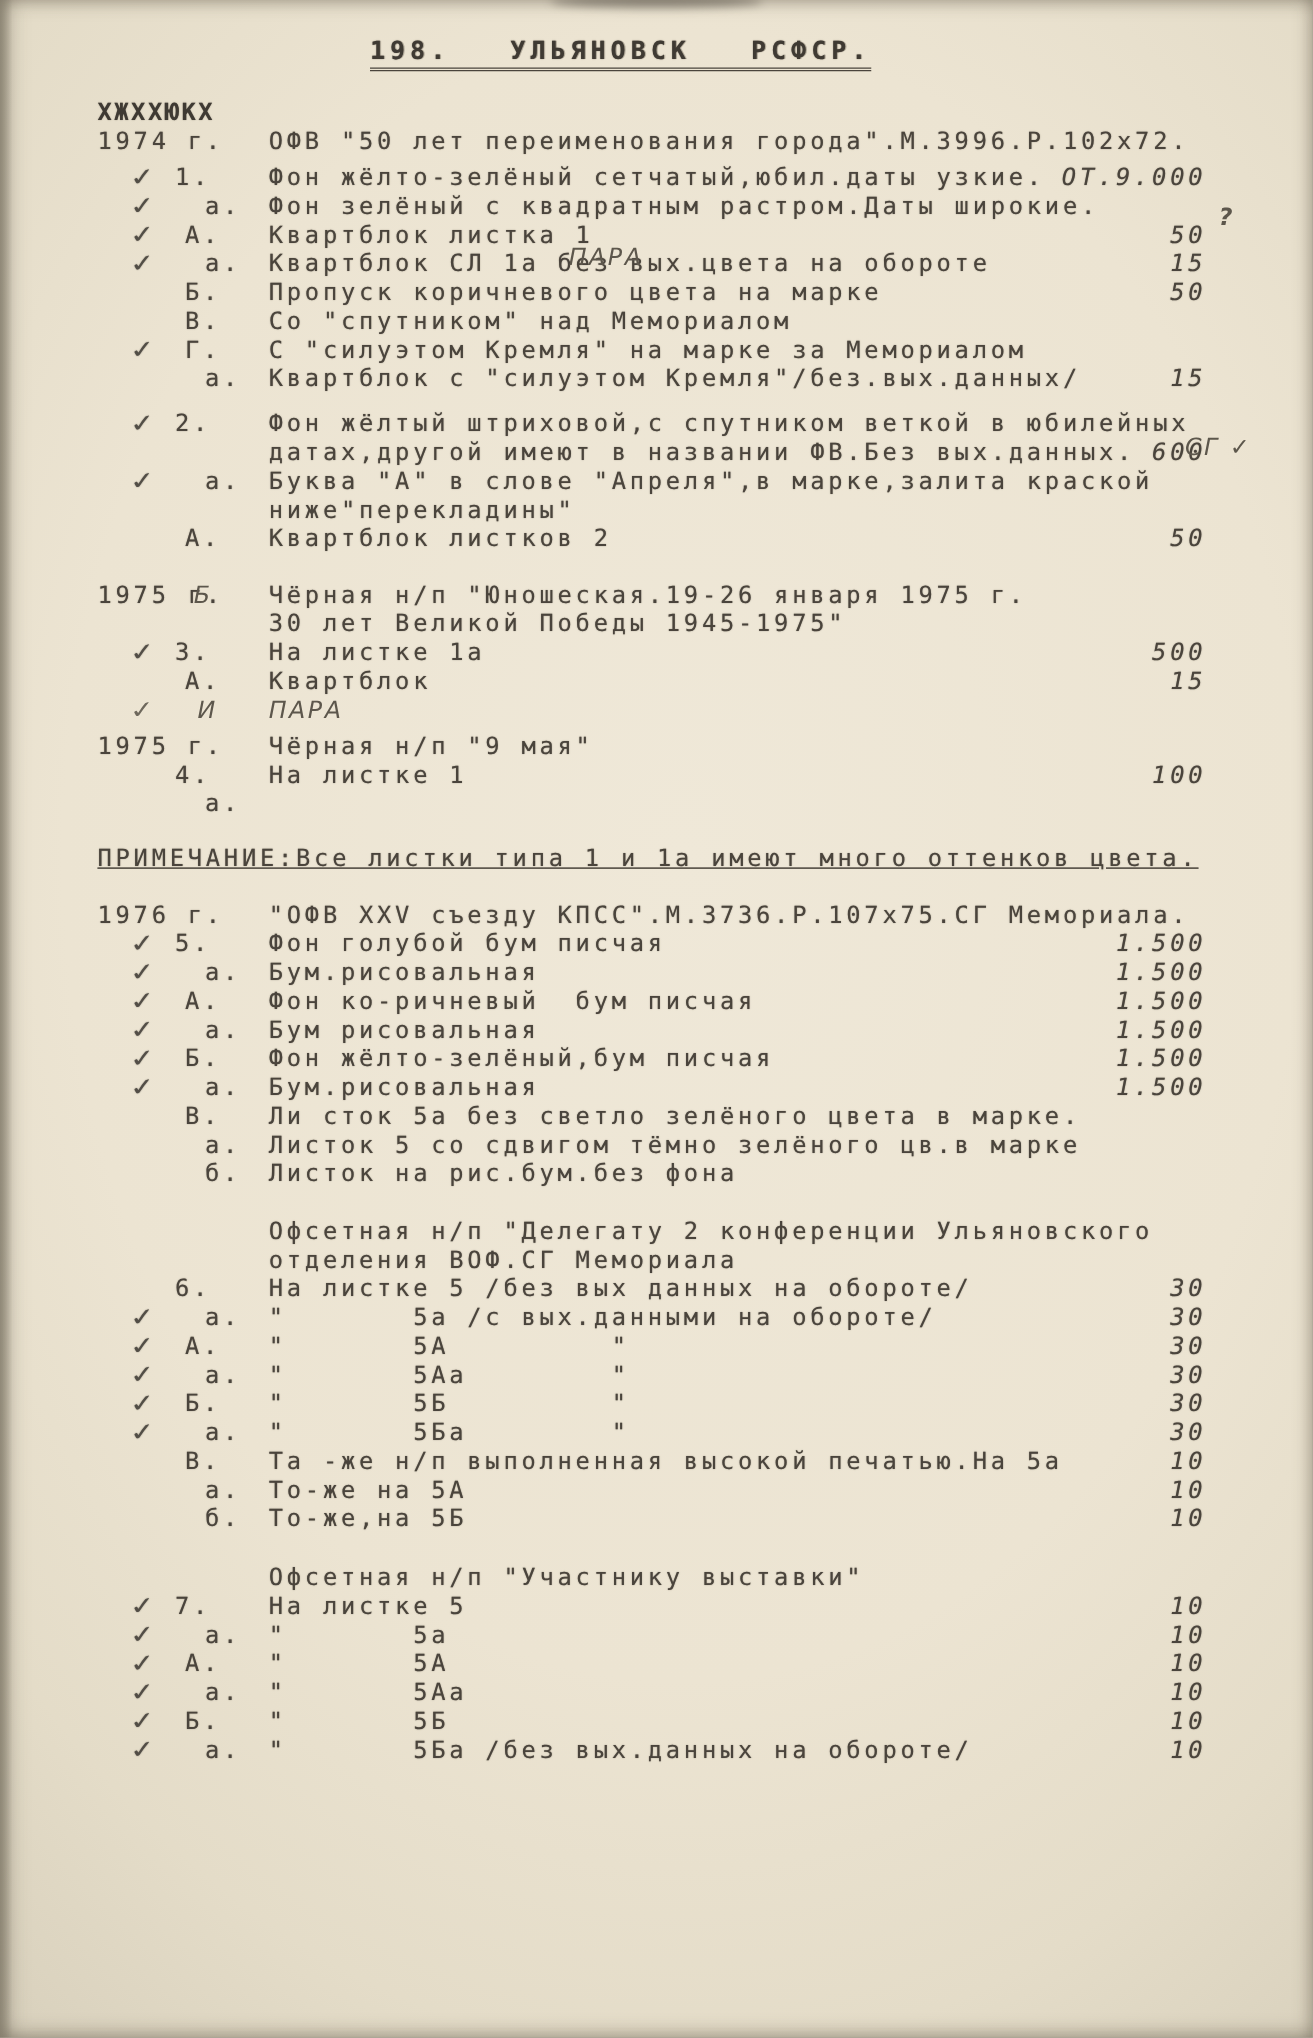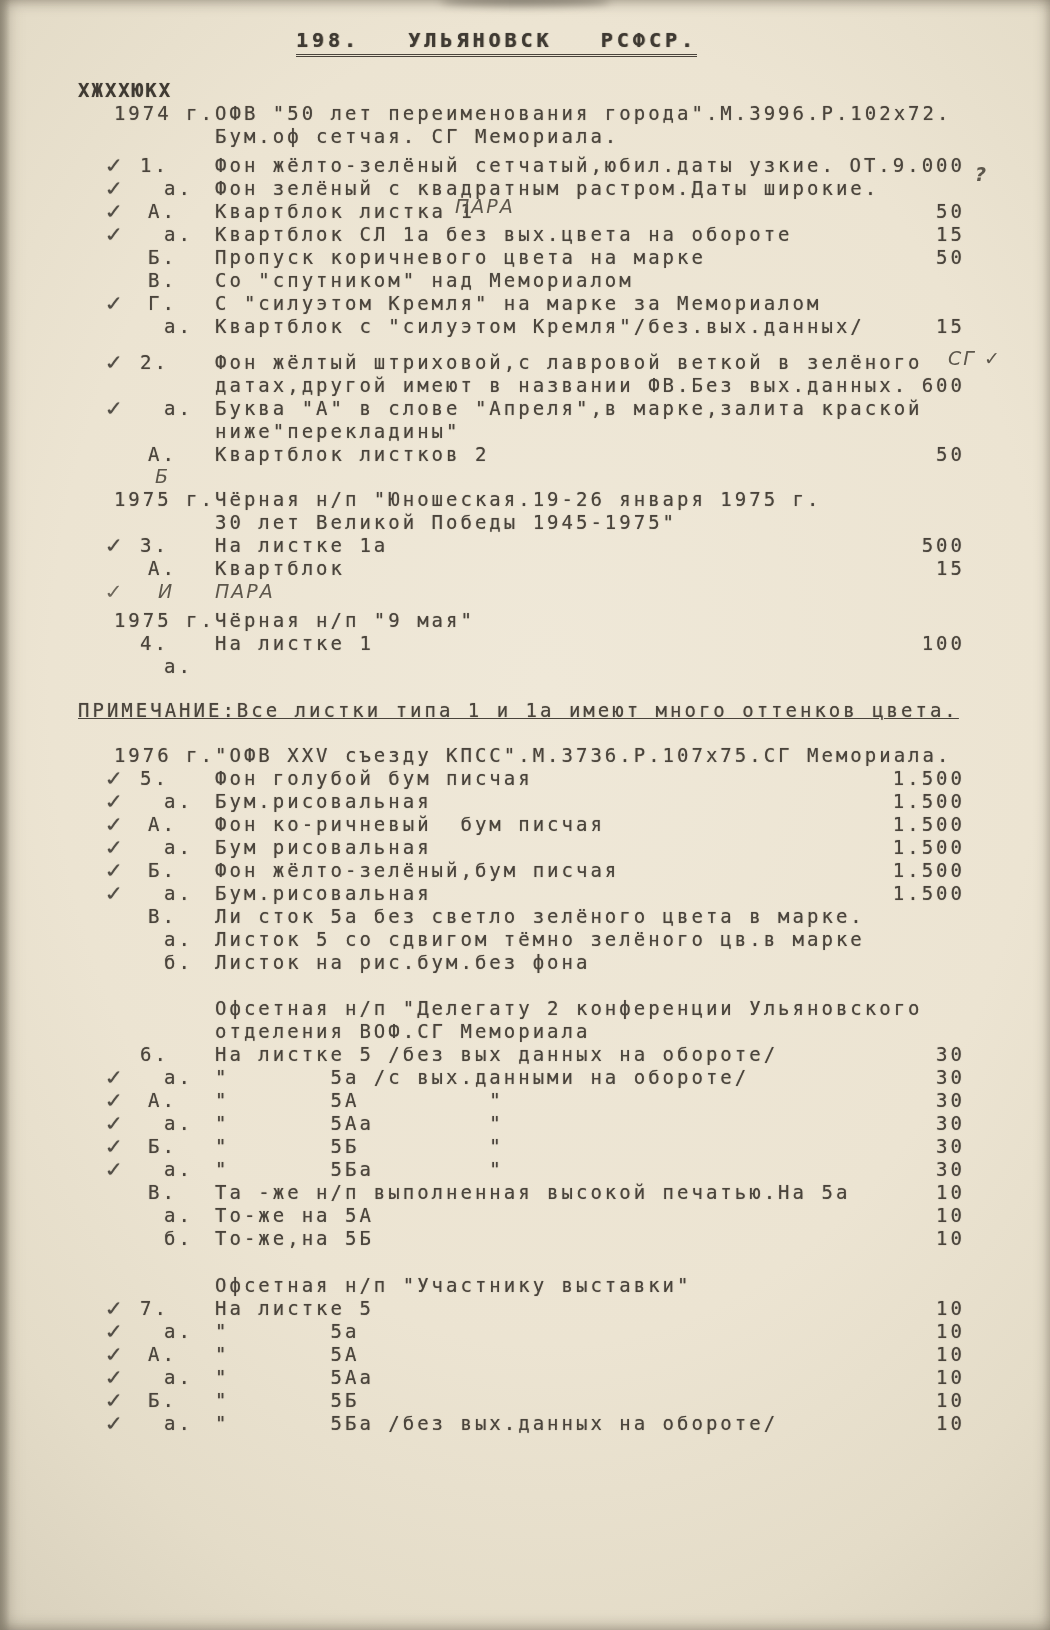--- a/index.html
+++ b/index.html
@@ -25,24 +25,24 @@
   #content{position:relative;padding:28px 85px 0 78px;}
   .title{
     margin-left:218px;display:inline-block;
     font-size:20px;font-weight:bold;letter-spacing:4px;white-space:pre;
     color:#3f3a33;text-shadow:0 0 1px rgba(50,42,32,.6), 1px 0 0 rgba(50,42,32,.25);
     border-bottom:3px double #4a443c;padding-bottom:2px;
   }
   .rows{margin-top:22px;font-size:19px;letter-spacing:3px;}
   .row{position:relative;display:flex;min-height:23px;line-height:23px;
     text-shadow:0 0 1px rgba(55,47,37,.55);}
-  .c1{flex:0 0 137px;position:relative;white-space:pre;text-align:right;}
+  .c1{flex:0 0 137px;position:relative;white-space:pre;}
   .txt{flex:1 1 auto;white-space:pre;}
   .txt .l2{display:block;}
-  .val{position:absolute;right:0;top:0;white-space:pre;}
+  .val{position:absolute;right:0;top:0;white-space:pre;font-style:italic;}
   .val.v2{top:23px;text-align:center;}
   .mark{
     position:absolute;left:28px;top:0;
     font-family:"DejaVu Sans",sans-serif;font-weight:bold;font-size:19px;
     color:#3e3a34;opacity:.88;letter-spacing:0;
     transform:rotate(-6deg) scale(1.25,1);text-shadow:0 0 1px rgba(40,34,26,.7);
   }
   .lbl{position:absolute;top:0;white-space:pre;}
   .ind1 .lbl{left:62px;}
   .ind2 .lbl{left:70px;}
@@ -64,21 +64,21 @@
   <div id="edgeL"></div>
   <div id="smudge-top"></div>
   <div id="content">
     <span class="title">198.   УЛЬЯНОВСК   РСФСР.</span>
     <div class="rows" id="rows">
         <div class="row">
           <span class="strike">ХЖХХЮКХ</span>
         </div>
         <div class="row">
           <span class="c1 year">1974 г.</span>
-          <span class="txt"><span class="l1">ОФВ "50 лет переименования города".М.3996.Р.102х72.</span><span class="l2">Бум.оф сетчая. СГ Мемориала.</span></span>
+          <span class="txt"><span class="l1">ОФВ "50 лет переименования города".М.3996.Р.102х72.</span></span>
         </div>
         <div class="gap" style="height: 6px;"></div>
         <div class="row">
           <span class="c1 ind1"><span class="mark">✓</span><span class="lbl">1.</span></span>
           <span class="txt"><span class="l1">Фон жёлто-зелёный сетчатый,юбил.даты узкие.</span></span>
           <span class="val">ОТ.9.000</span>
         </div>
         <div class="row">
           <span class="c1 ind3"><span class="mark">✓</span><span class="lbl">а.</span></span>
           <span class="txt"><span class="l1">Фон зелёный с квадратным растром.Даты широкие.</span></span>
@@ -107,21 +107,21 @@
           <span class="txt"><span class="l1">С "силуэтом Кремля" на марке за Мемориалом</span></span>
         </div>
         <div class="row">
           <span class="c1 ind3"><span class="lbl">а.</span></span>
           <span class="txt"><span class="l1">Квартблок с "силуэтом Кремля"/без.вых.данных/</span></span>
           <span class="val">15</span>
         </div>
         <div class="gap" style="height: 13px;"></div>
         <div class="row">
           <span class="c1 ind1"><span class="mark">✓</span><span class="lbl">2.</span></span>
-          <span class="txt"><span class="l1">Фон жёлтый штриховой,с лавровой веткой в зелёного</span><span class="l2">датах,другой имеют в названии ФВ.Без вых.данных.</span></span>
+          <span class="txt"><span class="l1">Фон жёлтый штриховой,с спутником веткой в юбилейных</span><span class="l2">датах,другой имеют в названии ФВ.Без вых.данных.</span></span>
           <span class="val v2">600</span>
         </div>
         <div class="row">
           <span class="c1 ind3"><span class="mark">✓</span><span class="lbl">а.</span></span>
           <span class="txt"><span class="l1">Буква "А" в слове "Апреля",в марке,залита краской</span><span class="l2">ниже"перекладины"</span></span>
         </div>
         <div class="row">
           <span class="c1 ind2"><span class="lbl">А.</span></span>
           <span class="txt"><span class="l1">Квартблок листков 2</span></span>
           <span class="val">50</span>

